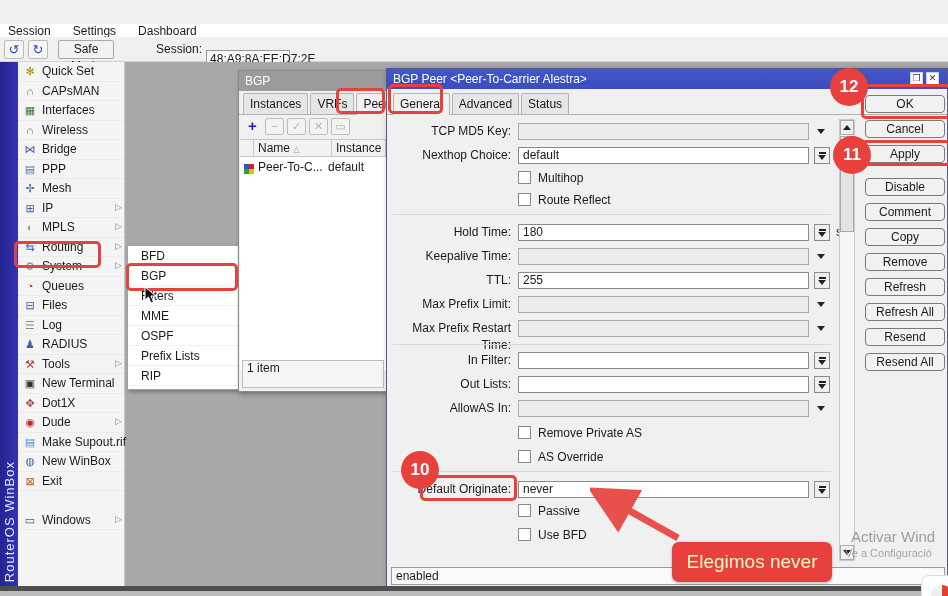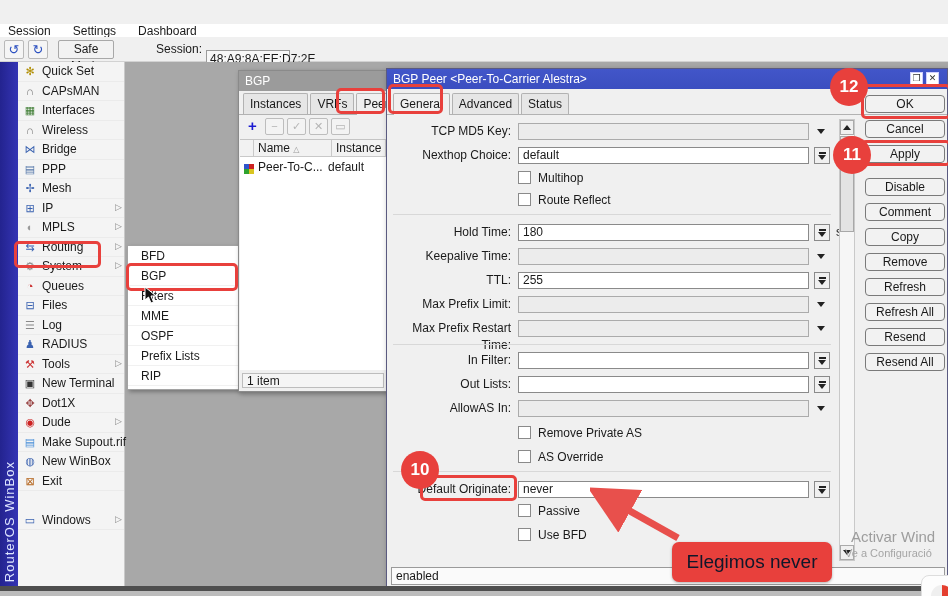--- a/index.html
+++ b/index.html
@@ -43,21 +43,21 @@
   .minitools { height:22px; display:flex; align-items:center; gap:3px; padding-left:4px; }
   .mtb { width:19px; height:17px; border:1px solid #bdbdbd; border-radius:2px; text-align:center; line-height:15px; font-size:11px; color:#b5b5b5; background:#f3f3f3; }
   .mtb.plus { border:none; background:none; color:#1b1bd1; font-weight:bold; font-size:15px; }
   .grid { position:absolute; left:1px; top:68px; right:1px; bottom:21px; background:#ffffff; border-top:1px solid #c4c4c4; }
   .ghead { display:flex; height:17px; background:#f2f2f2; border-bottom:1px solid #c9c9c9; }
   .gh { border-right:1px solid #c9c9c9; padding-left:4px; line-height:16px; }
   .grow { display:flex; height:17px; align-items:flex-end; }
   .peericon { width:10px; height:10px; margin-left:4px; display:grid; grid-template-columns:5px 5px; grid-template-rows:5px 5px; }
   .peericon i:nth-child(1){background:#2f55cc}.peericon i:nth-child(2){background:#cc2222}
   .peericon i:nth-child(3){background:#2fa32f}.peericon i:nth-child(4){background:#d9c520}
-  .wstatus { position:absolute; left:3px; right:3px; bottom:3px; height:15px; border:1px solid #bdbdbd; background:#f5f5f5; line-height:15px; padding-left:4px; }
+  .wstatus { position:absolute; left:3px; right:3px; bottom:3px; height:28px; border:1px solid #bdbdbd; background:#f5f5f5; line-height:15px; padding-left:4px; }
 
   
   .dialog { left:386px; top:68px; width:562px; height:520px; background:#f0f0f0; border:1px solid #5a5a80; box-shadow:3px 3px 7px rgba(0,0,0,.4); }
   .dtitle { height:20px; background:linear-gradient(180deg,#4256c9,#3b4ec0); color:#fff; line-height:20px; padding-left:6px; }
   .dctrl { position:absolute; top:3px; width:13px; height:13px; background:#fff; border:1px solid #d0d0ff; text-align:center; line-height:11px; font-size:9px; color:#333; }
   .dtabs { position:absolute; left:0; top:20px; width:100%; height:26px; display:flex; align-items:flex-end; gap:2px; padding-left:6px; border-bottom:1px solid #b2b2b2; }
   .flabel { position:absolute; left:0; width:124px; text-align:right; line-height:17px; color:#1a1a1a; }
   .ffield { position:absolute; left:131px; width:291px; height:17px; background:#fff; border:1px solid #8a8a8a; line-height:15px; padding-left:4px; }
   .ffield.dis { background:#ececec; border-color:#ababab; }
   .combo { position:absolute; left:427px; width:16px; height:17px; border:1px solid #8a8a8a; background:#f0f0f0; display:flex; flex-direction:column; align-items:center; justify-content:center; gap:1px; }
@@ -70,21 +70,21 @@
   .fsep { position:absolute; left:6px; width:438px; border-top:1px solid #d8d8d8; }
   .dscroll { position:absolute; left:452px; top:50px; width:16px; height:442px; background:#f6f6f6; border:1px solid #c9c9c9; }
   .sarrow { position:absolute; left:0; width:14px; height:15px; background:#f0f0f0; border:1px solid #aaa; display:flex; align-items:center; justify-content:center; }
   .thumb { position:absolute; left:0; top:16px; width:14px; height:96px; background:#e3e3e3; border:1px solid #a8a8a8; }
   .dbtn { position:absolute; left:478px; width:80px; height:18px; background:#f2f2f2; border:1px solid #7a7a7a; border-radius:4px; text-align:center; line-height:16px; }
   .dstatus { position:absolute; left:4px; width:554px; top:498px; height:18px; background:#fafafa; border:1px solid #9a9a9a; line-height:16px; padding-left:4px; }
 
   
   .circle { position:absolute; width:38px; height:38px; border-radius:50%; background:#e8403c; color:#fff; font-weight:bold; font-size:17px; display:flex; align-items:center; justify-content:center; z-index:60; }
   .rbox { position:absolute; border:3px solid #e8403c; border-radius:5px; z-index:55; pointer-events:none; }
-  .banner { position:absolute; left:672px; top:542px; width:160px; height:40px; background:#e8403c; border-radius:7px; color:#0f172a; font-size:19px; display:flex; align-items:center; justify-content:center; box-shadow:0 1px 3px rgba(0,0,0,.3); z-index:60; }
+  .banner { position:absolute; left:672px; top:542px; width:160px; height:40px; background:#e8403c; border-radius:7px; color:#fef9c3; font-size:19px; display:flex; align-items:center; justify-content:center; box-shadow:0 1px 3px rgba(0,0,0,.3); z-index:60; }
   .wm1 { position:absolute; left:851px; top:528px; color:#9d9d9d; font-size:15px; white-space:nowrap; z-index:70; }
   .wm2 { position:absolute; left:845px; top:547px; color:#a5a5a5; font-size:11px; white-space:nowrap; z-index:70; }
   .cornercard { position:absolute; left:921px; top:575px; width:42px; height:40px; background:#fdfdfd; border:1px solid #ddd; border-radius:8px; z-index:70; }
   .cornercard i { position:absolute; left:9px; top:9px; width:22px; height:22px; border-radius:50%; background:conic-gradient(#e43f2f 0 35%, #3b6fe0 35% 70%, #efefef 70% 100%); }
 
   .bottomedge { left:0; top:586px; width:948px; height:5px; background:#4e4e4e; }
   .bottomedge2 { left:0; top:591px; width:948px; height:5px; background:#bcbcbc; }
   .workarea { left:125px; top:62px; width:823px; height:524px; background:#a8a8a8; }
   .cursor { z-index:58; }
 </style>

